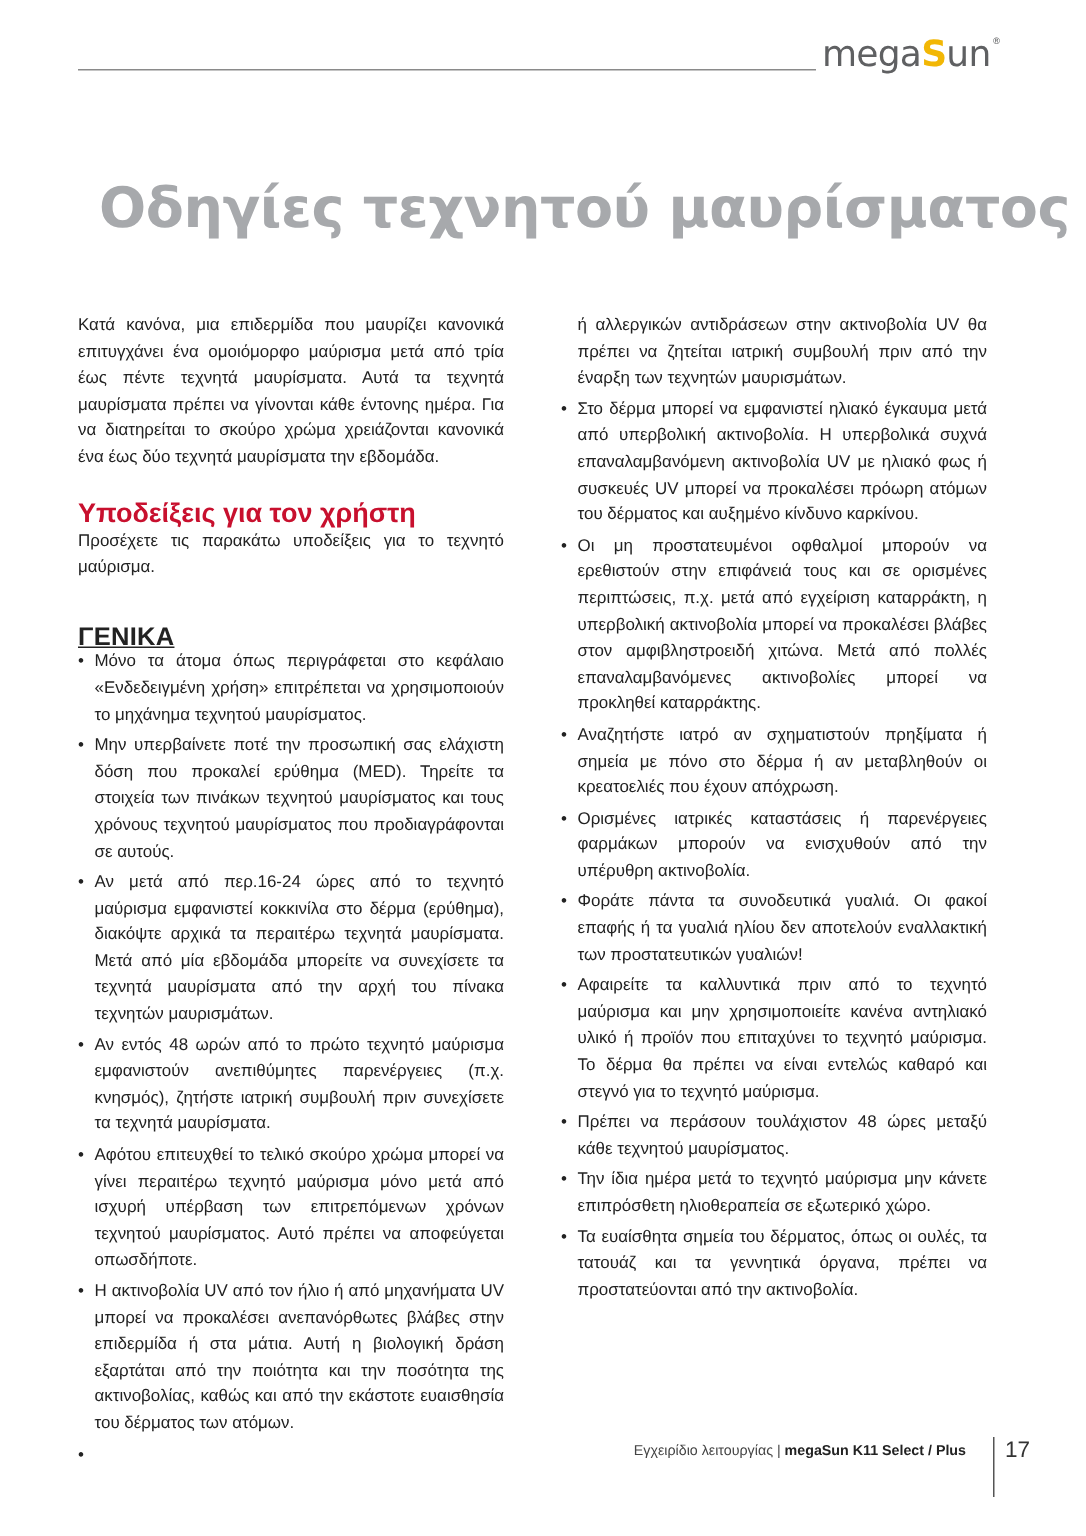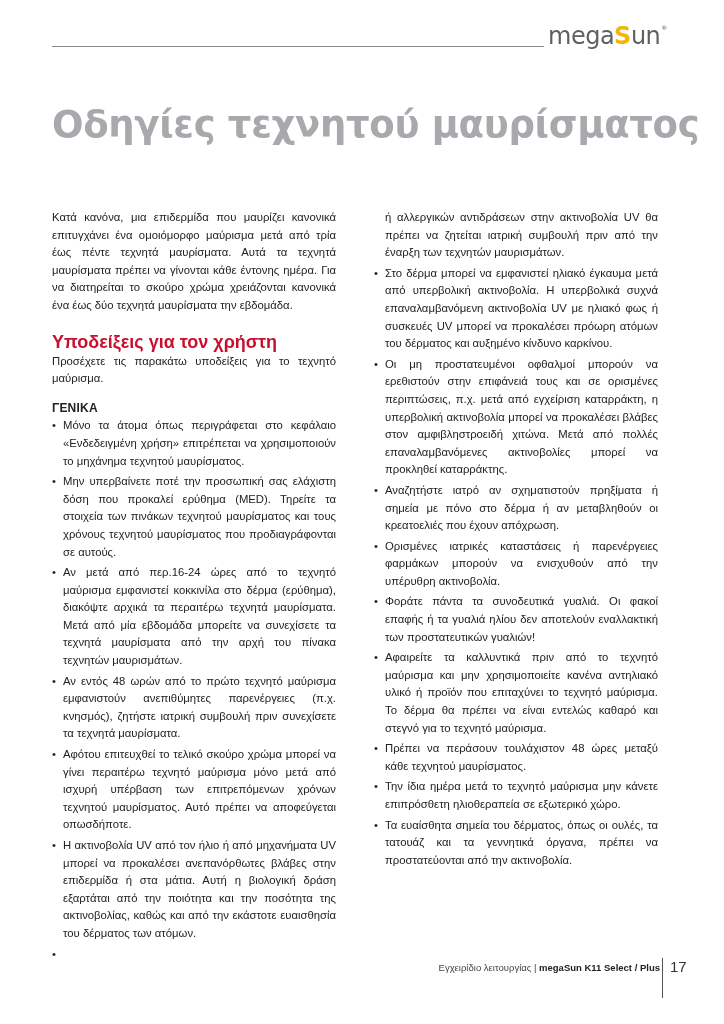--- a/index.html
+++ b/index.html
@@ -48,21 +48,21 @@
     .page-title {
       position: absolute;
       left: 52px;
       top: 103px;
       font-family: "DejaVu Sans", sans-serif;
       font-size: 37px;
       font-weight: bold;
       color: #a7a9ac;
       letter-spacing: -0.3px;
       white-space: nowrap;
-      margin: 0;
+      margin: 14px;
     }
     .col {
       position: absolute;
       top: 209px;
       width: 284px;
       font-size: 11.3px;
       line-height: 17.6px;
     }
     .col-left { left: 52px; }
     .col-right { left: 374px; top: 209px; }
@@ -72,44 +72,45 @@
     }
     .section-title {
       color: #c8102e;
       font-weight: bold;
       font-size: 18px;
       line-height: 20px;
       margin: 17px 0 1px 0;
     }
     .sub-head {
       font-weight: bold;
-      font-size: 12px;
-      margin: 12px 0 0 0;
+      font-size: 17px;
+      margin: 28px 0 0 0;
       letter-spacing: 0.2px;
+      text-decoration: underline;
     }
     ul.bullets {
       list-style: none;
       margin: 0;
       padding: 0;
     }
     ul.bullets li {
       position: relative;
       padding-left: 11px;
       text-align: justify;
       margin-bottom: 3px;
     }
     ul.bullets li .bullet {
       position: absolute;
       left: 0;
       top: 0;
     }
     .gap-section { margin-top: 17px; }
     .footer {
       position: absolute;
-      right: 64px;
+      right: 80px;
       top: 962px;
       font-size: 9.5px;
       color: #444;
       white-space: nowrap;
     }
     .footer b { color: #222; }
     .footer-rule {
       position: absolute;
       left: 662px;
       top: 958px;

